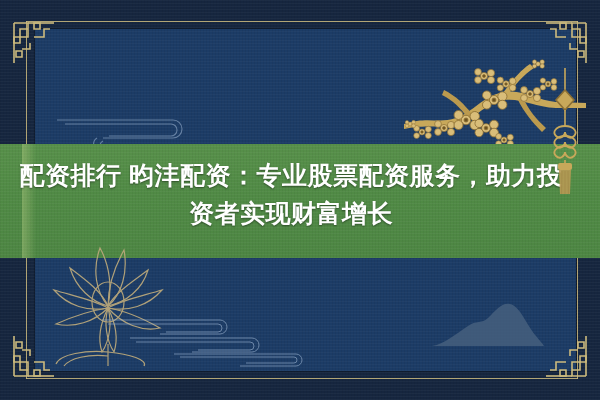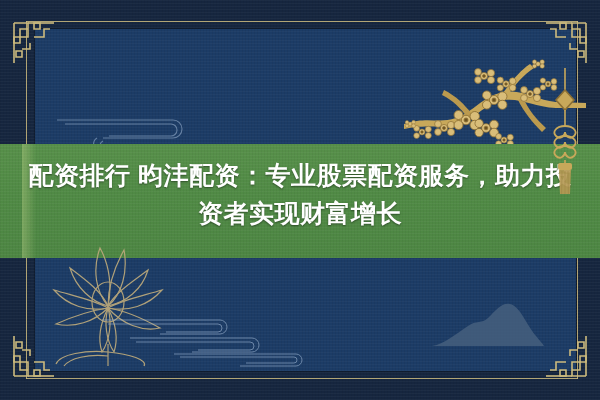--- a/index.html
+++ b/index.html
@@ -51,21 +51,21 @@
   }
   
   .streak{
     position:absolute;left:22px;top:144px;width:14px;height:114px;
     background:linear-gradient(90deg,rgba(210,225,150,.35),rgba(210,225,150,0));
   }
 
   
   .headline{
     position:absolute;left:10px;top:156px;width:580px;height:92px;
-    display:flex;align-items:flex-start;justify-content:center;
+    display:flex;align-items:flex-start;justify-content:flex-start;
     z-index:20;
   }
   .headline p{
     margin:0;width:562px;
     color:#ffffff;
     font-size:25px;line-height:38px;
     font-weight:700;
     text-align:center;
     letter-spacing:.5px;
     text-shadow:0 1px 2px rgba(0,0,0,.45);

